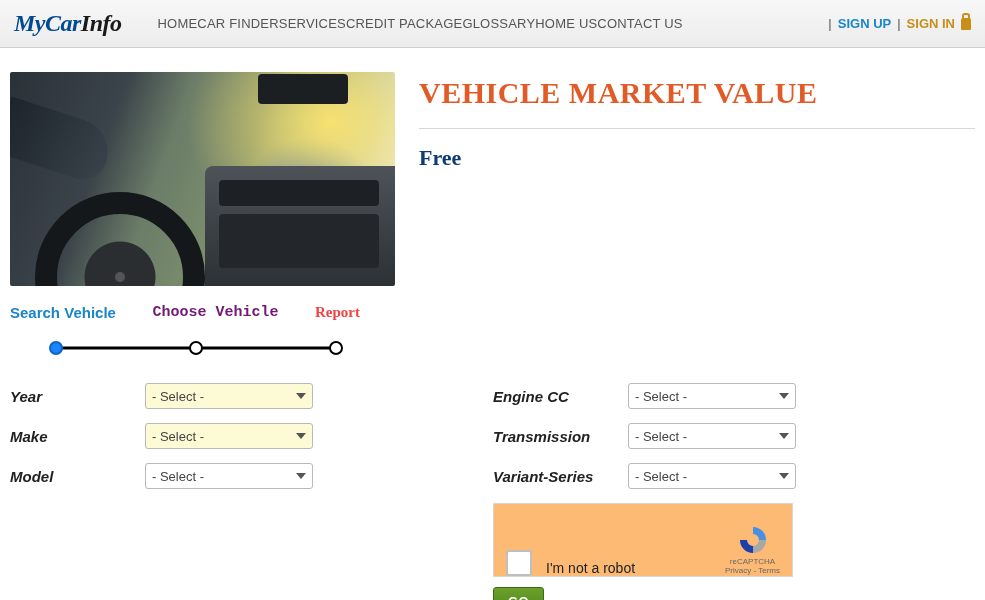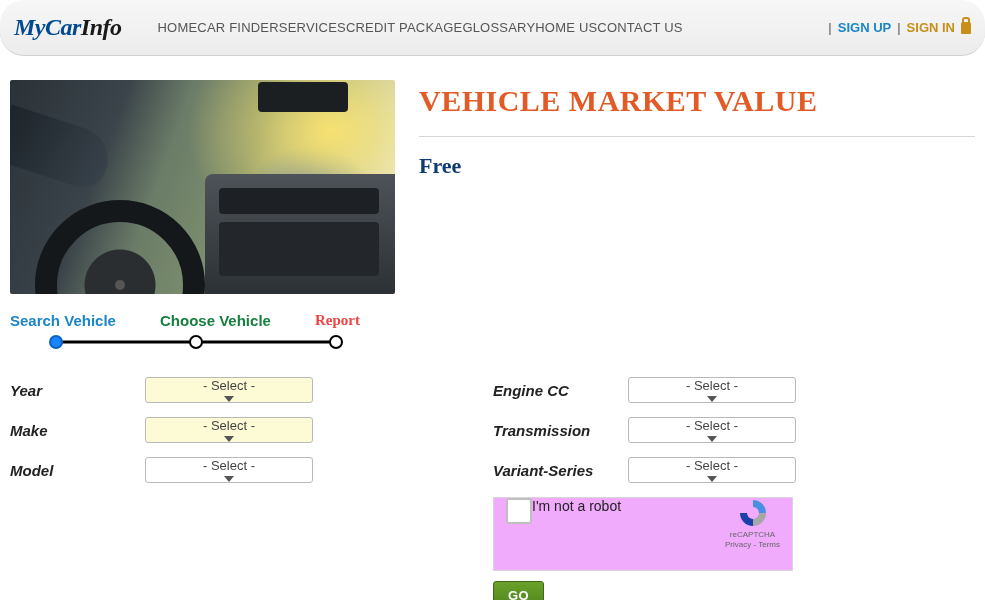--- a/index.html
+++ b/index.html
@@ -1,17 +1,17 @@
 <!DOCTYPE html>
 <html><head>
 <meta charset="utf-8">
 <style>
   * { box-sizing: border-box; margin: 0; padding: 0; }
   body { font-family: Arial, Helvetica, sans-serif; width: 985px; background:#fff; color:#333; }
-  .topbar { height:56px; background:linear-gradient(to bottom,#f7f7f7,#ececec); border-bottom:1px solid #d0d0d0; display:flex; align-items:center; padding:0 14px;border-radius:24px; }
+  .topbar { height:48px; background:linear-gradient(to bottom,#f7f7f7,#ececec); border-bottom:1px solid #d0d0d0; display:flex; align-items:center; padding:0 14px; }
   .logo { font-family:Georgia,serif; font-size:24px; font-style:italic; font-weight:bold; color:#004a8f; white-space:nowrap; margin-right:36px; letter-spacing:-0.5px; }
   .logo .dark { color:#1a1a1a; font-style:italic; }
   .nav { display:flex; font-size:13px; color:#555; }
   .nav span { cursor:pointer; letter-spacing:0.2px; }
   .auth { margin-left:auto; font-size:13px; font-weight:bold; display:flex; align-items:center; gap:6px; }
   .auth .pipe { color:#555; font-weight:normal; }
   .signup { color:#1a85c7; }
   .signin { color:#c78f1a; }
   .lock { width:10px; height:12px; background:#c78f1a; border-radius:2px 2px 1px 1px; position:relative; }
   .lock:before { content:""; position:absolute; top:-5px; left:1px; width:4px; height:5px; border:2px solid #c78f1a; border-bottom:none; border-radius:3px 3px 0 0; }
@@ -32,40 +32,40 @@
   .dash:after{content:"";position:absolute;left:14px;top:48px;width:160px;height:54px;background:#23272b;border-radius:4px;}
   .mirror{position:absolute;left:248px;top:2px;width:90px;height:30px;background:#1b1f22;border-radius:4px;}
 
   .right-col { flex:1; padding-top:4px; }
   .title { font-family:Georgia,'Times New Roman',serif; color:#e25b26; font-size:30px; letter-spacing:0.5px; }
   .hr { border:none; border-top:1px solid #d6d6d6; margin:18px 0 16px 0; }
   .free { font-family:Georgia,serif; color:#0d3c74; font-size:22px; font-weight:bold; margin-bottom:10px; }
   .intro { font-size:15px; color:#222; }
 
   .steps { margin-top:18px; width:350px; }
-  .step-labels { display:flex; justify-content:space-between; font-size:15px; font-weight:bold; margin-bottom:6px; }
+  .step-labels { display:flex; justify-content:space-between; font-size:15px; font-weight:bold; margin-bottom:20px; }
   .step-labels span:nth-child(1){ color:#1a85c7; }
-  .step-labels span:nth-child(2){ color:#15803d; }
+  .step-labels span:nth-child(2){ color:#701a75;font-family:Liberation Mono, monospace; }
   .step-labels span:nth-child(3){ color:#ef4444;font-family:Liberation Serif, serif; }
   .track { position:relative; height:14px; margin:0 6px 0 46px; width:280px; }
   .line { position:absolute; left:0; right:0; top:50%; height:3px; background:#000; transform:translateY(-50%); }
   .node { position:absolute; top:50%; width:14px; height:14px; border:2px solid #000; background:#fff; border-radius:50%; transform:translate(-50%,-50%); }
   .node.active { background:#1a85ff; border-color:#0a64c4; }
   .n1{left:0;} .n2{left:50%;} .n3{left:100%;}
 
   .form-area { display:flex; gap:180px; margin:28px 10px 0 10px; }
   .col { }
   .row { display:flex; align-items:center; margin-bottom:14px; }
   .lbl { width:135px; text-align:left; padding-right:12px; font-size:15px; font-weight:bold; color:#222;font-style:italic; }
-  .sel { width:168px; height:26px; border:1px solid #b9b9b9; border-radius:3px; background:#fff; padding:0 6px; font-size:13px; color:#444; position:relative; display:flex; align-items:center; justify-content:space-between; cursor:pointer;flex-direction:column; }
+  .sel { width:168px; height:26px; border:1px solid #b9b9b9; border-radius:3px; background:#fff; padding:0 6px; font-size:13px; color:#444; position:relative; display:flex; align-items:center; justify-content:space-between; cursor:pointer; }
   .sel.hl { background:#fdfbd6; }
   .arrow-d { width:0;height:0;border-left:5px solid transparent;border-right:5px solid transparent;border-top:6px solid #555; }
 
   .captcha-row { margin-left:315px; margin-top:4px; }
-  .captcha { width:300px; height:74px; border:1px solid #d6d6d6; background:#f0abfc; display:flex; align-items:flex-start; padding:0 12px; }
+  .captcha { width:300px; height:74px; border:1px solid #d6d6d6; background:#fdba74; display:flex; align-items:flex-end; padding:0 12px; gap:14px; }
   .cbox { width:26px; height:26px; border:2px solid #bfbfbf; border-radius:3px; background:#fff; }
   .clabel { font-size:14px; color:#222; flex:1; }
   .clogo { text-align:center; font-size:8px; color:#666; line-height:1.2; }
   .clogo svg { display:block; margin:0 auto 2px auto; }
 
   .go-row { margin-left:315px; margin-top:10px; }
   .go { display:inline-block; background:linear-gradient(to bottom,#6aa02a,#4f851c); color:#fff; font-weight:bold; font-size:13px; padding:6px 14px; border-radius:3px; border:1px solid #3d6a14; letter-spacing:0.5px; cursor:pointer; }
 </style>
 </head>
 <body>

